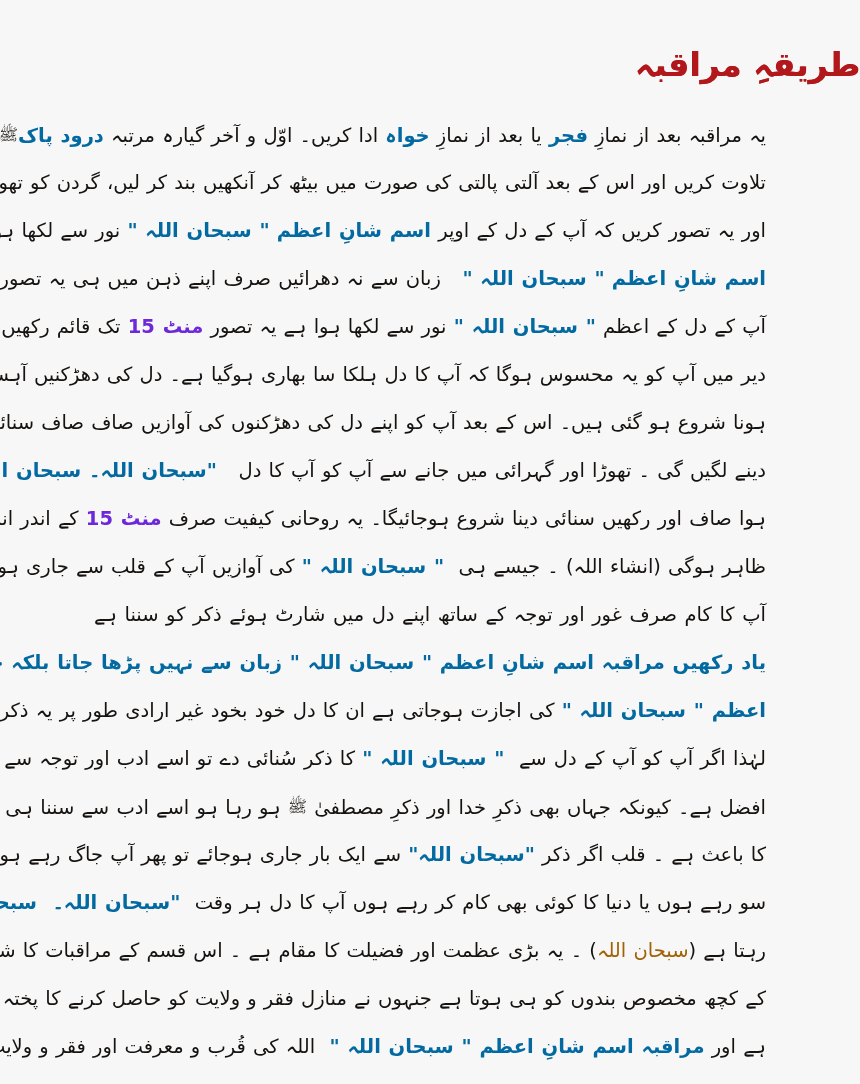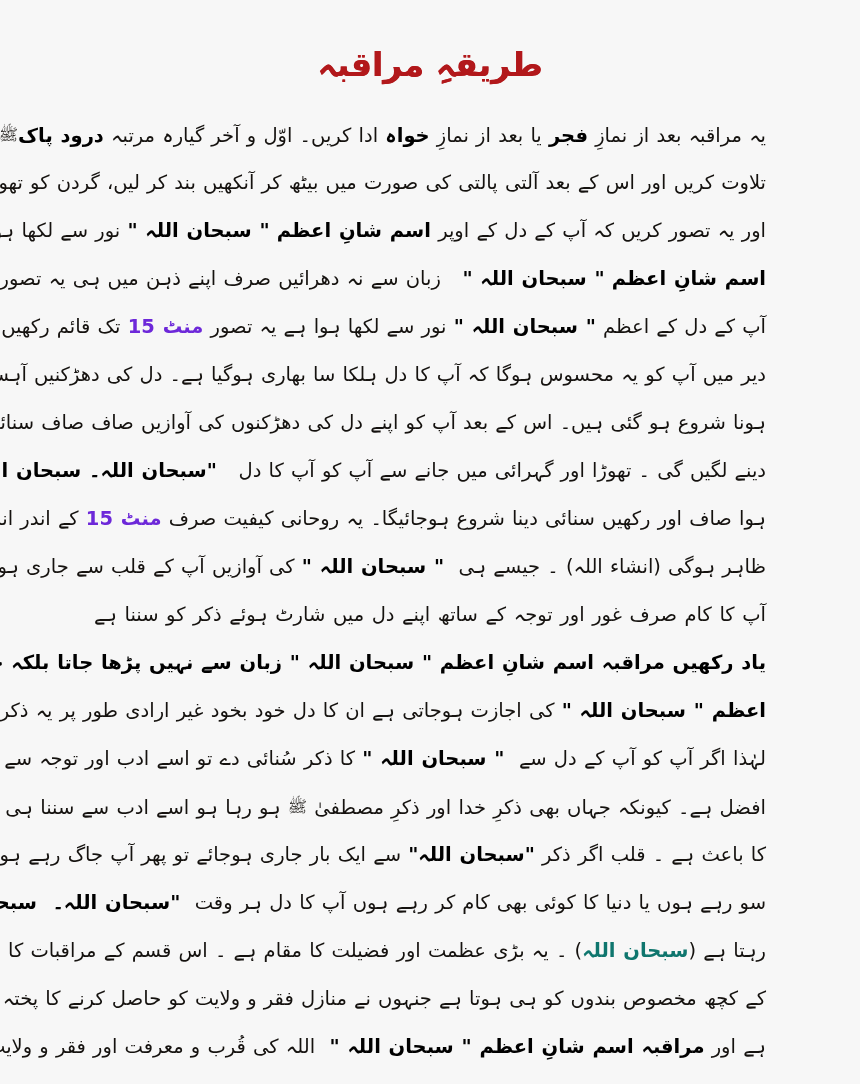--- a/index.html
+++ b/index.html
@@ -21,21 +21,21 @@
     height: 1084px;
     box-sizing: border-box;
     padding: 0;
     background: #f7f7f7;
     position: relative;
   }
 
   
   .title-wrap {
     width: 100%;
-    text-align: center;
+    text-align: right;
     padding-top: 22px;
     padding-bottom: 4px;
   }
   .doc-title {
     display: inline-block;
     color: #b2181b;
     font-family: "DejaVu Sans", sans-serif;
     font-size: 33px;
     font-weight: bold;
     line-height: 1.25;
@@ -62,27 +62,26 @@
     margin: 0;
     padding: 0;
     direction: rtl;
     text-align: justify;
     text-align-last: justify;
     word-spacing: 1px;
   }
 
   
   .hl {
-    color: #000000;
+    color: #0369a1;
     font-weight: bold;
     margin-top: 48px;
   }
   .hl-soft {
-    color: #0f766e;
-    font-weight: bold;
+    color: #a16207;
   }
   .num {
     color: #6d28d9;
     font-weight: bold;
     direction: ltr;
     unicode-bidi: embed;
     display: inline-block;
   }
   .saw {
     font-size: 16px;

